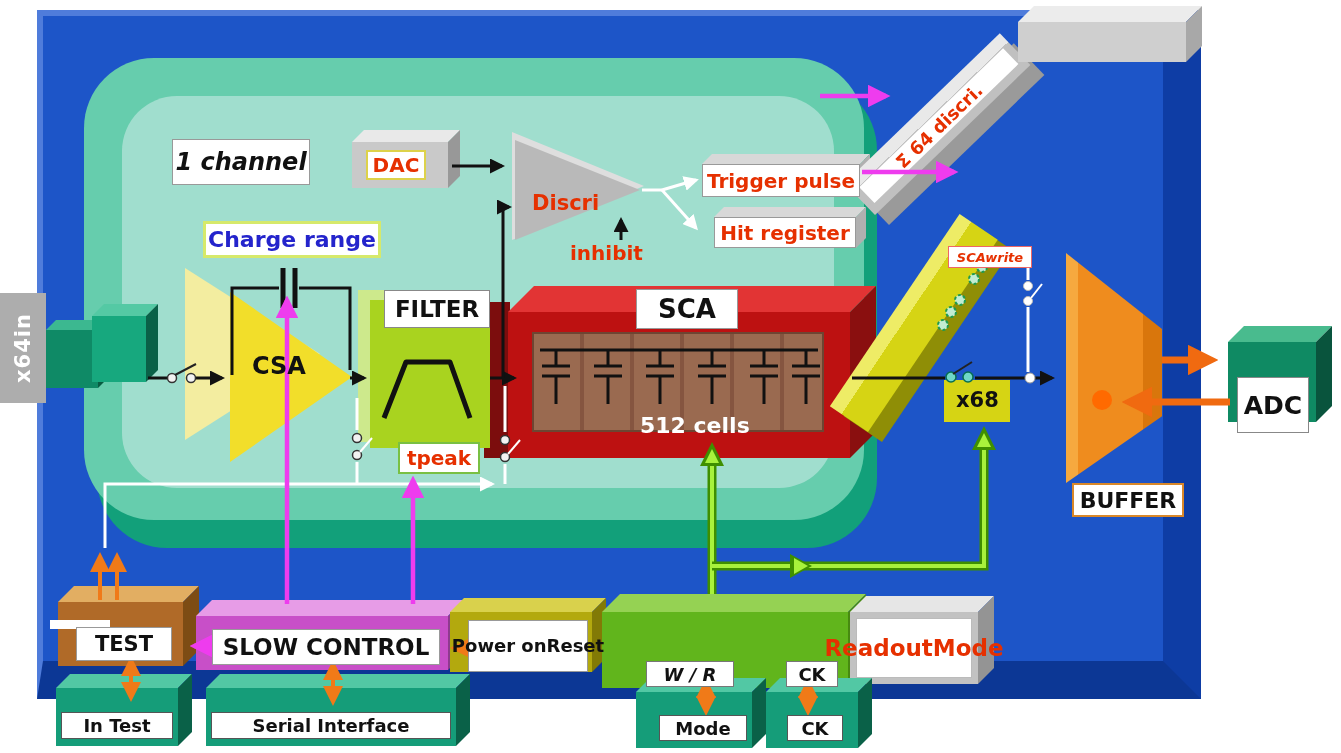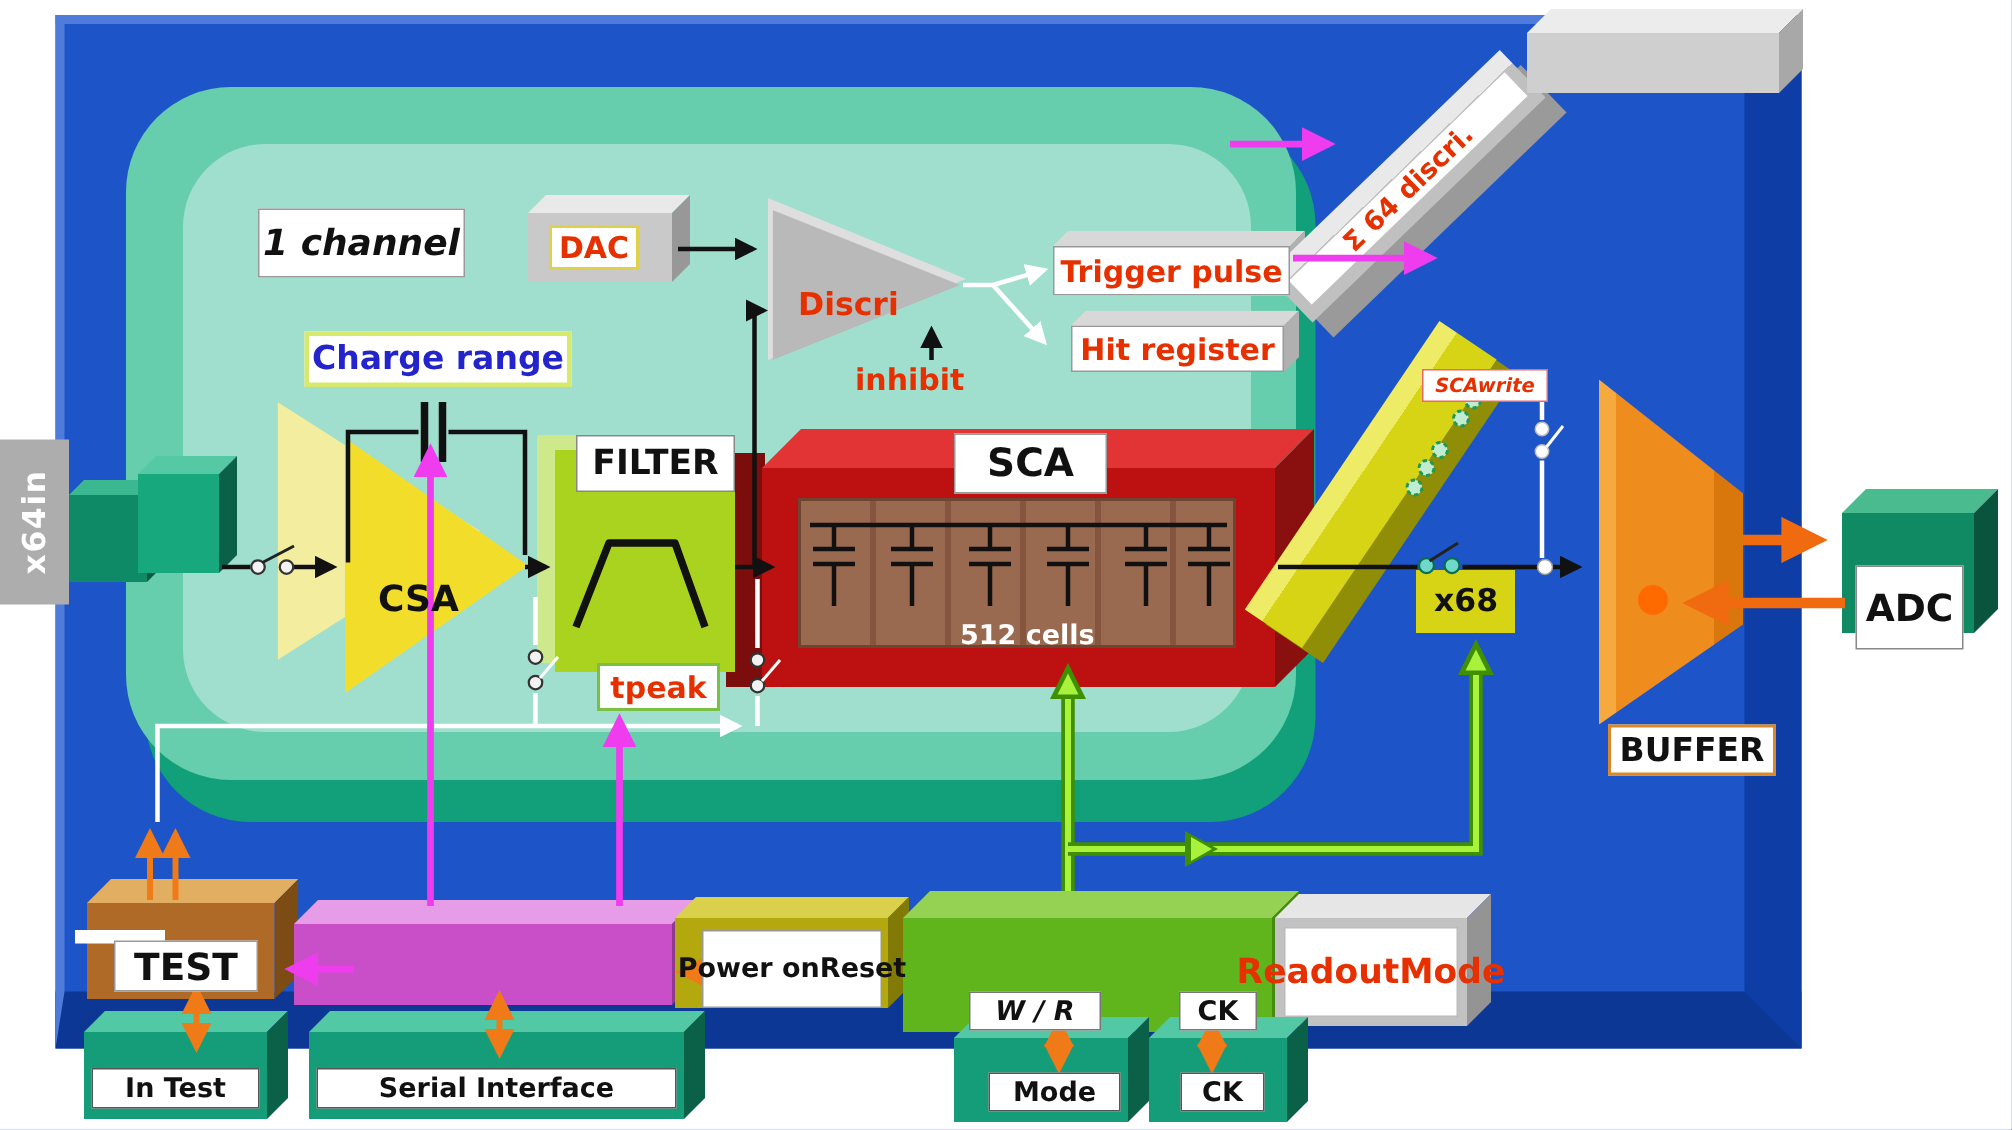--- a/index.html
+++ b/index.html
@@ -319,51 +319,52 @@
   </svg>
 
   <div class="abs" style="left:0;top:293px;width:46px;height:110px;background:#adadad;display:flex;align-items:center;justify-content:center;z-index:10;">
     <span style="writing-mode:vertical-rl;transform:rotate(180deg);color:#fff;font-weight:bold;font-size:21px;letter-spacing:1px;">x64in</span>
   </div>
 
   <div class="lbl" style="left:172px;top:139px;width:138px;height:46px;font-size:24px;font-style:italic;border-color:#999;">1 channel</div>
 
   <div class="lbl" style="left:203px;top:221px;width:178px;height:37px;font-size:22px;color:#2424cc;border:3px solid #d6e96a;">Charge range</div>
 
-  <div class="txt" style="left:252px;top:352px;font-size:24px;color:#111;margin-top:33px;">CSA</div>
+  <div class="txt" style="left:252px;top:352px;font-size:24px;color:#111;">CSA</div>
 
   <div class="lbl" style="left:384px;top:290px;width:106px;height:38px;font-size:23px;border-color:#888;">FILTER</div>
 
   <div class="lbl" style="left:398px;top:442px;width:82px;height:32px;font-size:20px;color:#e63000;border:2px solid #79c043;">tpeak</div>
 
   <div class="lbl" style="left:366px;top:150px;width:60px;height:30px;font-size:20px;color:#e63000;border:2px solid #ddd24a;">DAC</div>
 
   <div class="txt" style="left:532px;top:191px;font-size:21px;color:#e63000;">Discri</div>
 
   <div class="txt" style="left:570px;top:241px;font-size:20px;color:#e63000;">inhibit</div>
 
   <div class="lbl" style="left:702px;top:164px;width:158px;height:33px;font-size:20px;color:#e63000;border-color:#999;">Trigger pulse</div>
 
   <div class="lbl" style="left:714px;top:217px;width:142px;height:31px;font-size:20px;color:#e63000;border-color:#999;">Hit register</div>
 
   <div class="lbl" style="left:636px;top:289px;width:102px;height:40px;font-size:26px;border-color:#999;">SCA</div>
 
-  <div class="txt" style="left:640px;top:413px;font-size:18px;color:#fff;">512 cells</div>
+  <div class="txt" style="left:640px;top:413px;font-size:22px;color:#fff;">512 cells</div>
 
   <div class="lbl" style="left:948px;top:246px;width:84px;height:22px;font-size:13px;font-style:italic;color:#e63000;border:1px solid #e66;">SCAwrite</div>
 
   <div class="txt" style="left:956px;top:388px;font-size:21px;color:#111;">x68</div>
 
   <div class="lbl" style="left:1072px;top:483px;width:112px;height:34px;font-size:22px;border:2px solid #d9882a;">BUFFER</div>
 
   <div class="lbl" style="left:1237px;top:377px;width:72px;height:56px;font-size:25px;border-color:#888;">ADC</div>
 
 
-  <div class="lbl" style="left:76px;top:627px;width:96px;height:34px;font-size:25px;border-color:#999;">TEST</div>
-
+  <div class="lbl" style="left:76px;top:627px;width:96px;height:34px;font-size:21px;border-color:#999;">TEST</div>
+
+  <div class="lbl" style="left:212px;top:629px;width:228px;height:36px;font-size:23px;border-color:#999;">SLOW CONTROL</div>
 
   <div class="lbl col" style="left:468px;top:620px;width:120px;height:52px;font-size:18px;border-color:#999;">
     <span>Power on</span>
     <span>Reset</span>
   </div>
 
 
   <div class="lbl" style="left:646px;top:661px;width:88px;height:26px;font-size:18px;font-style:italic;border-color:#777;">W / R</div>
 
   <div class="lbl" style="left:786px;top:661px;width:52px;height:26px;font-size:18px;border-color:#777;">CK</div>

